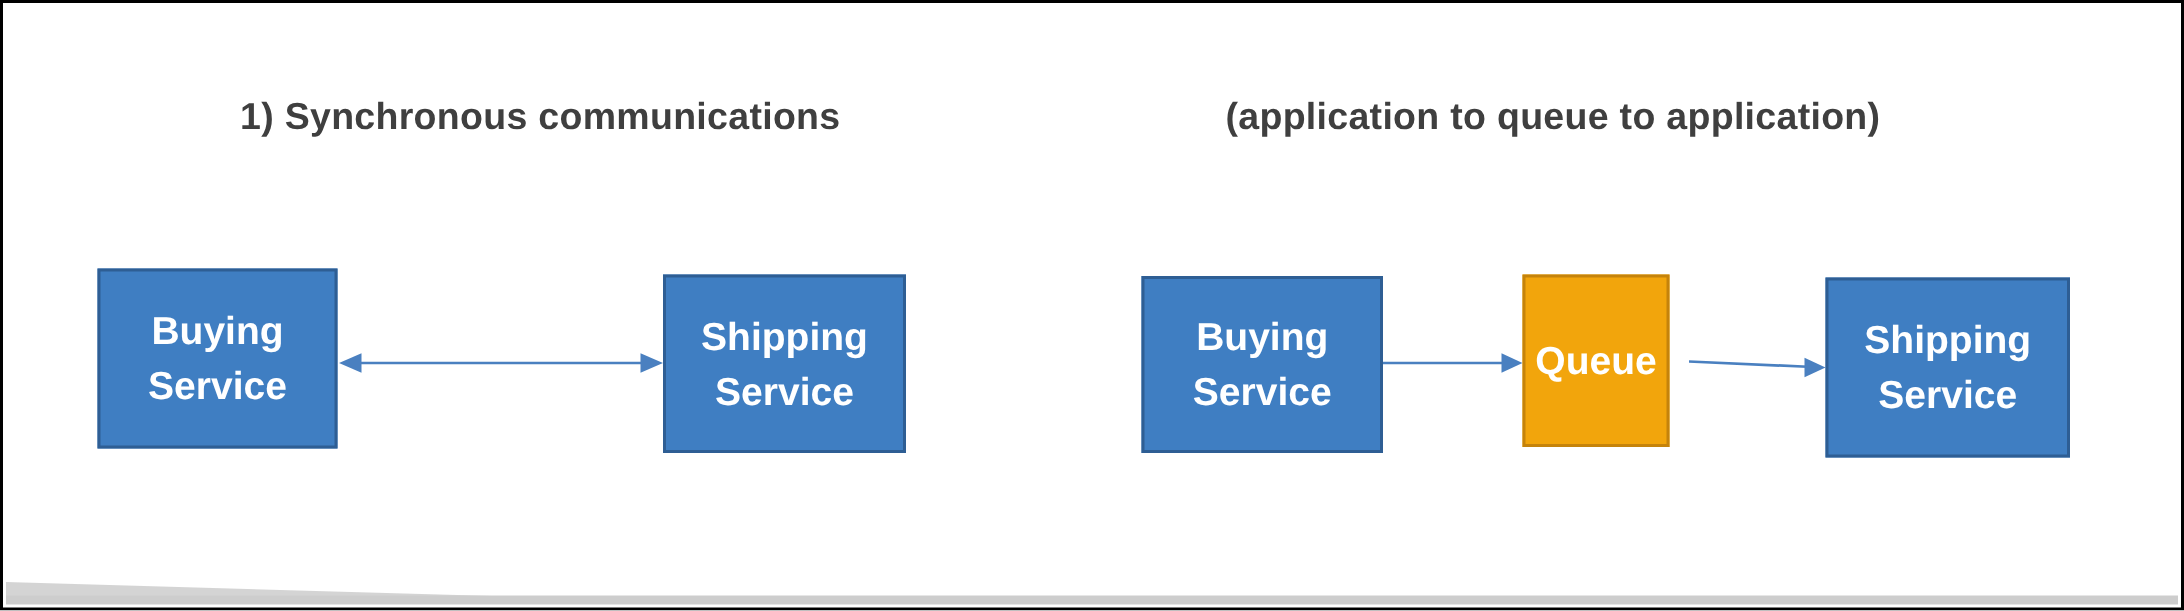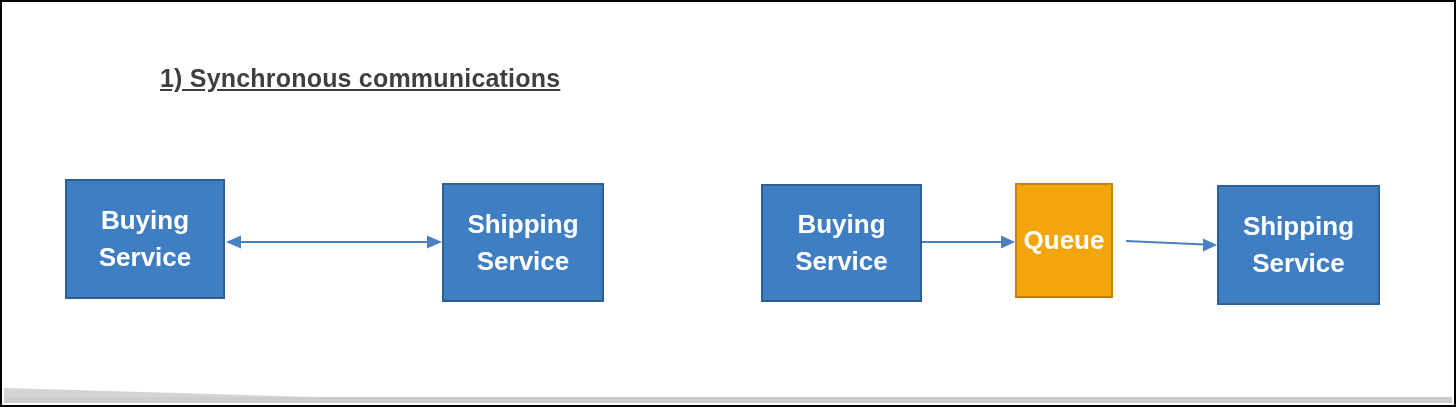--- a/index.html
+++ b/index.html
@@ -16,21 +16,21 @@
 
   .section-title {
     position:absolute;
     font-size:25px;
     font-weight:bold;
     color:var(--title-text, #3f3f3f);
     line-height:36px;
     letter-spacing:0.2px;
     white-space:nowrap;
   }
-  #title-1 { left:158px; top:58px;text-decoration:underline; }
+  #title-1 { left:158px; top:58px; }
   #title-2 { left:815px; top:58px; }
 
   .box {
     position:absolute;
     display:flex;
     flex-direction:column;
     align-items:center;
     justify-content:center;
     text-align:center;
     font-weight:bold;
@@ -95,20 +95,21 @@
       <line x1="1124" y1="239" x2="1203" y2="242.5"></line>
       <polygon points="1215,243 1201,236.5 1201,249.5"></polygon>
     </g>
   </svg>
 
   <div class="section-title" id="title-1">
     <div>1) Synchronous communications</div>
   </div>
 
   <div class="section-title" id="title-2">
+    <div>(application to queue to application)</div>
   </div>
 
   <div class="box service" id="box-buying-1">
     <span>Buying</span>
     <span>Service</span>
   </div>
 
   <div class="box service" id="box-shipping-1">
     <span>Shipping</span>
     <span>Service</span>

